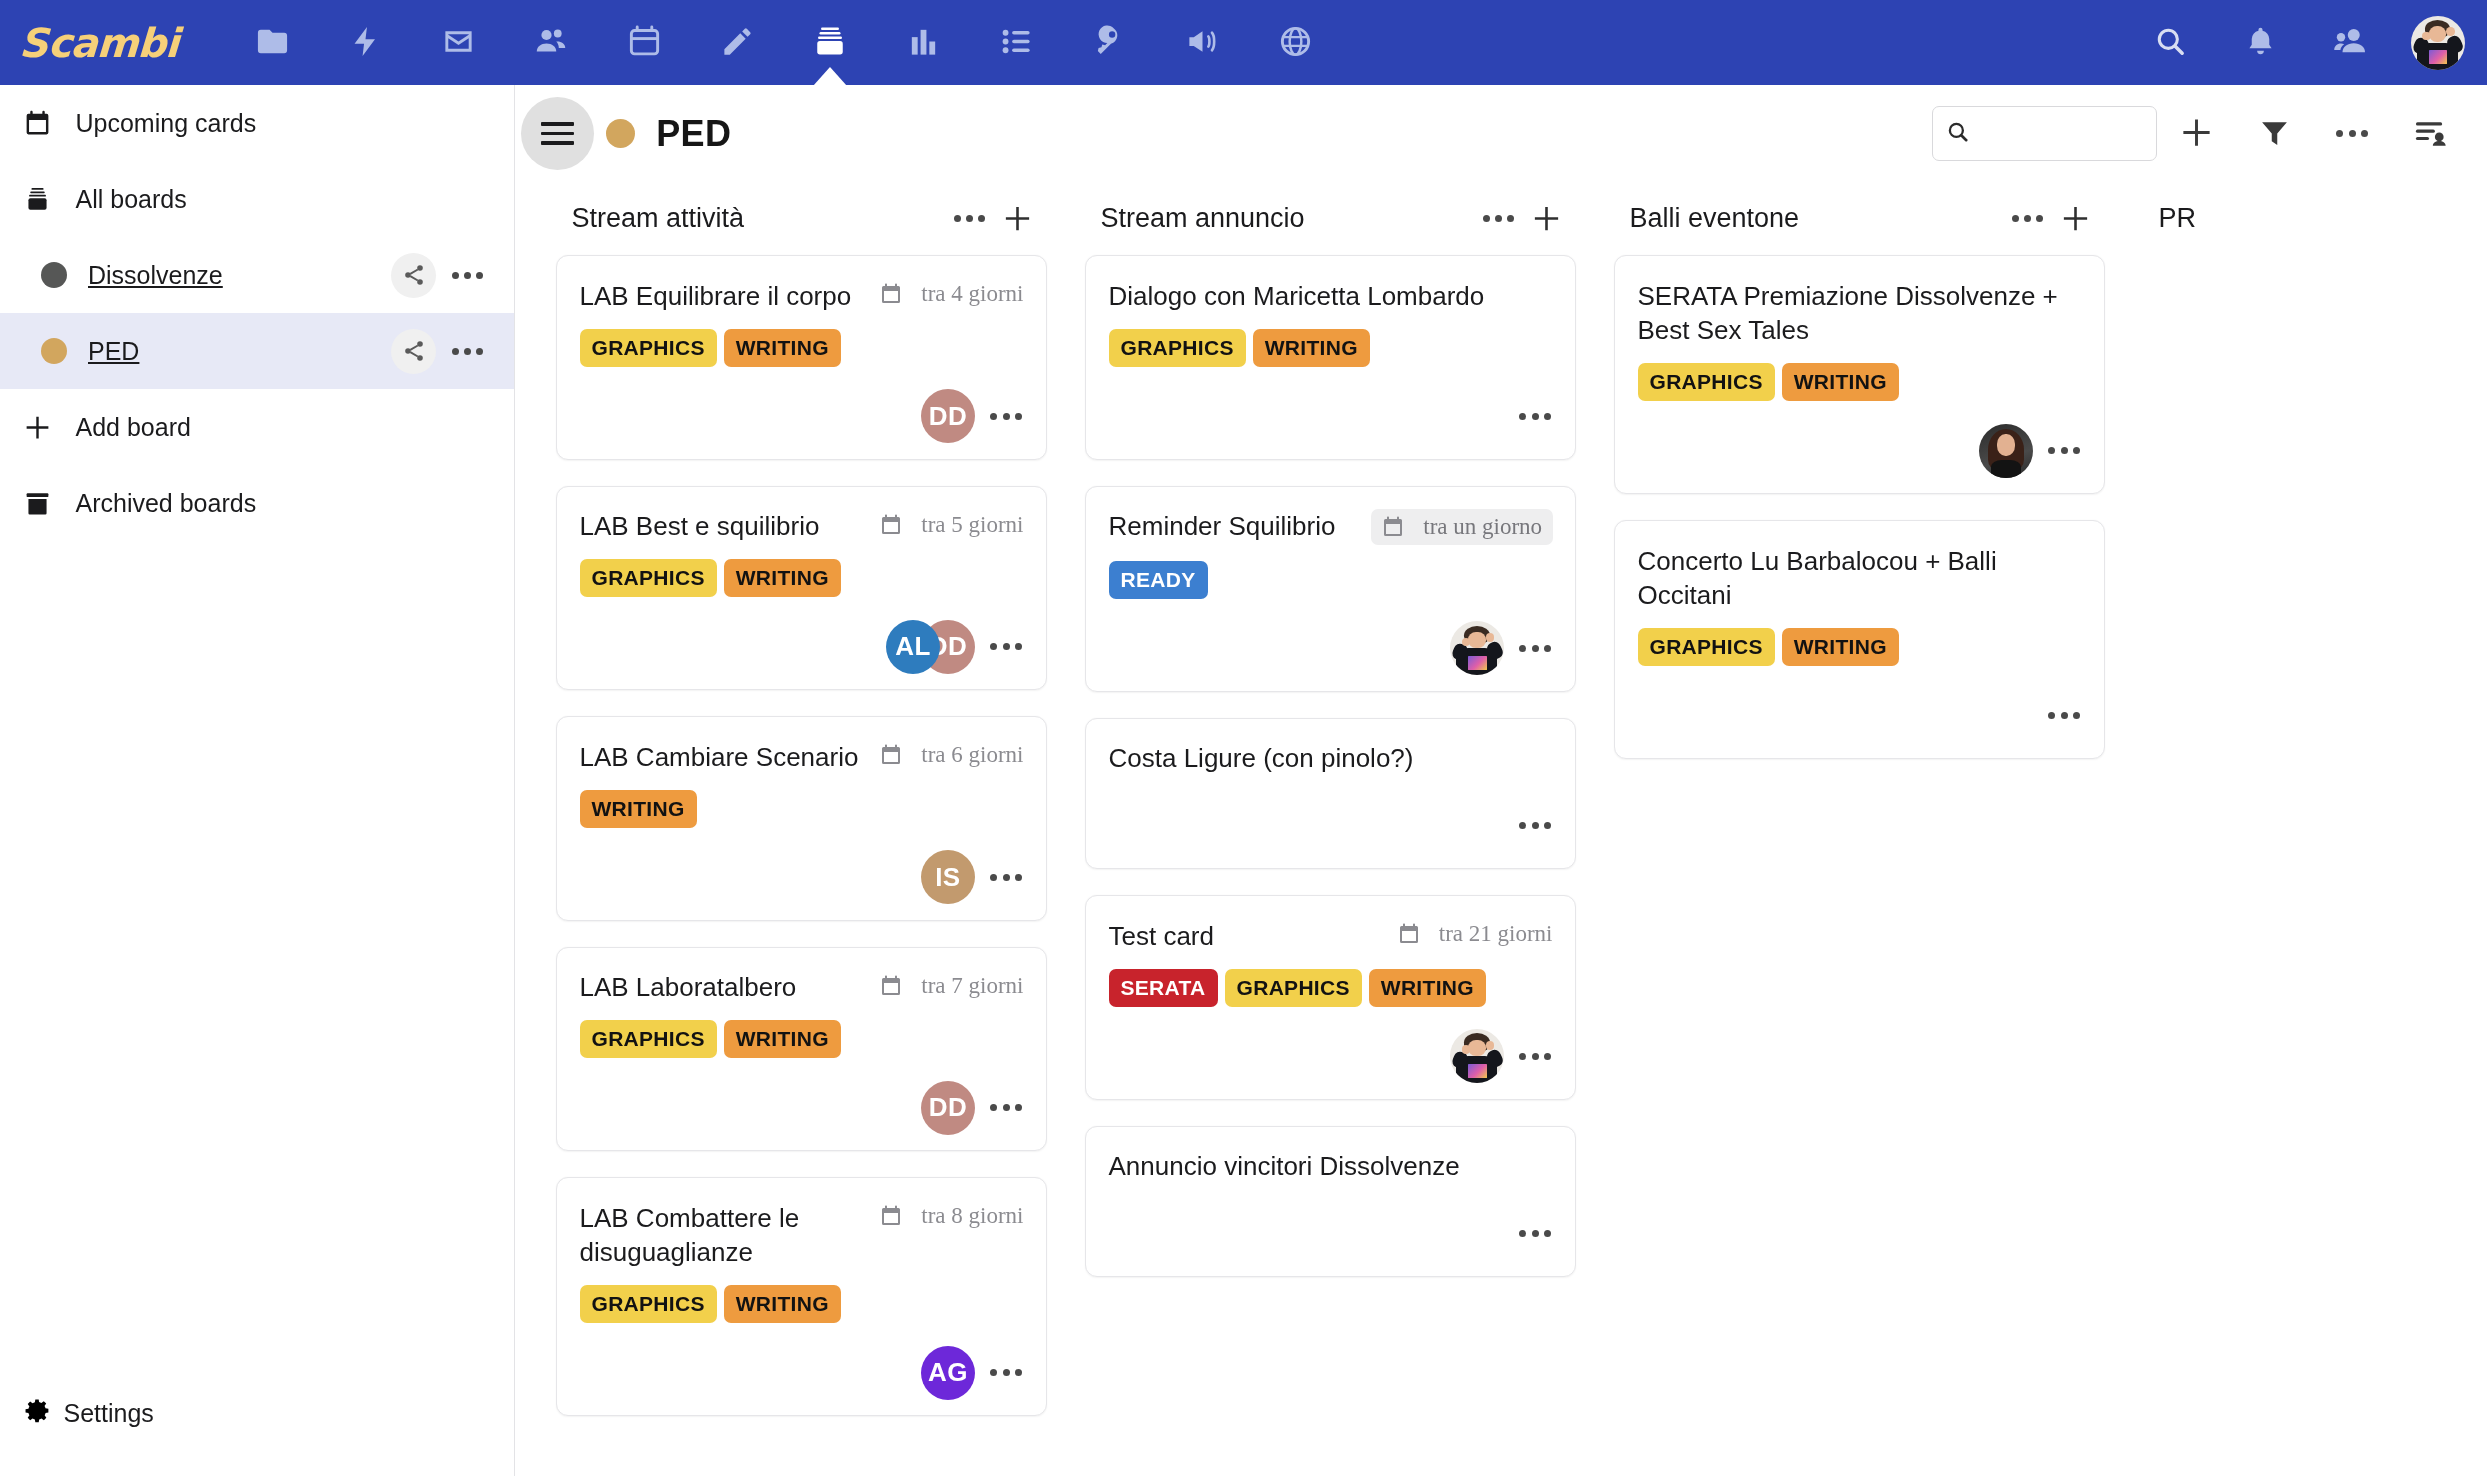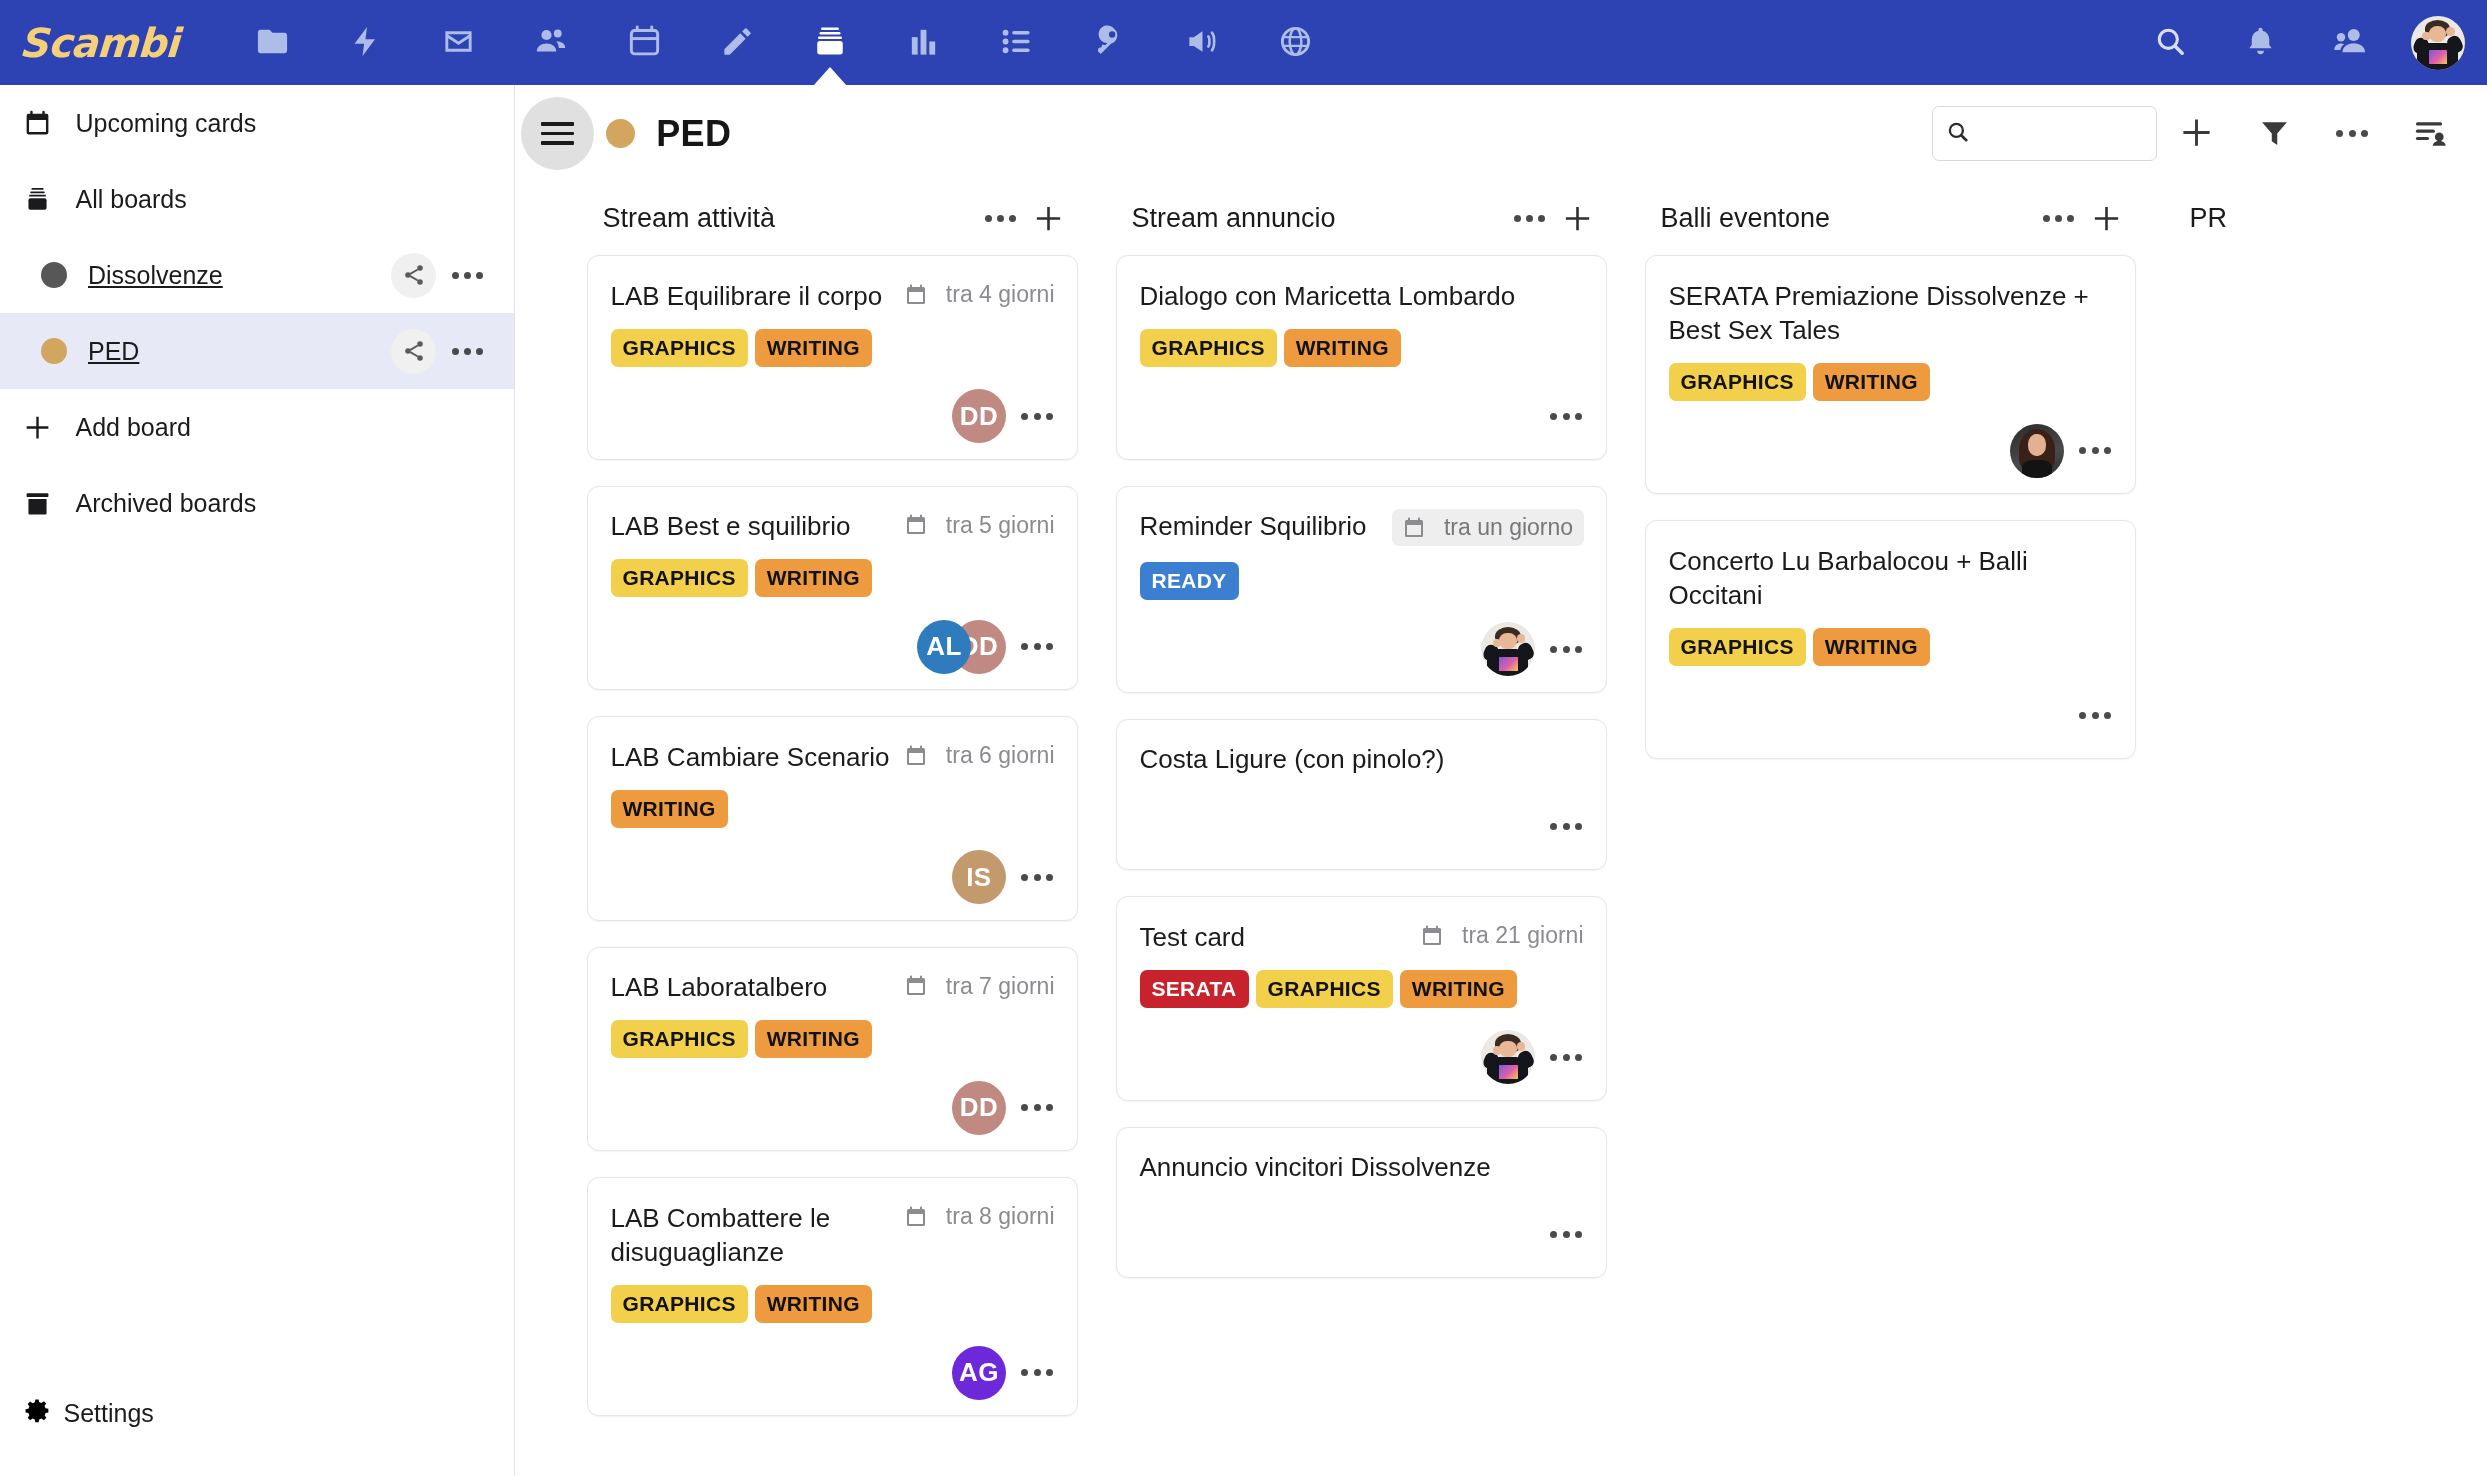--- a/index.html
+++ b/index.html
@@ -171,21 +171,21 @@
   }
   .tool-btn {
     width: 78px; height: 78px; display: flex; align-items: center;
     justify-content: center; cursor: pointer;
   }
   .tool-btn svg { fill: #3A3A3A; }
 
   
   .columns {
     display: flex; align-items: flex-start;
-    padding-left: 11px; height: 1295px; overflow: hidden; margin-left: 41px;
+    padding-left: 21px; height: 1295px; overflow: hidden;
   }
   .column { width: 529px; flex: 0 0 auto; padding: 0 19px; }
   .col-head {
     display: flex; align-items: center; height: 73px;
     padding: 0 5.2px 0 15.5px;
   }
   .col-title { font-size: 27px; color: #1B1B1D; }
   .col-head .col-actions {
     margin-left: auto; display: flex; align-items: center; gap: 8.6px;
   }
@@ -198,21 +198,21 @@
     padding: 22.5px 22.5px 15.5px 22.5px; margin-bottom: 26px;
     box-shadow: 0 0.9px 1.7px rgba(0,0,0,0.05);
     cursor: pointer; position: relative;
   }
   .card-top { display: flex; align-items: flex-start; gap: 12px; }
   .card-title {
     font-size: 26px; color: #1B1B1D; line-height: 1.33; flex: 1 1 auto;
   }
   .due {
     display: flex; align-items: center; gap: 18px; flex: 0 0 auto;
-    font-size: 23px; color: #8B8B90; white-space: nowrap; padding-top: 2.6px;
+    font-size: 23px; color: #8B8B90; white-space: nowrap; padding-top: 2.6px; font-family: Liberation Serif, serif;
   }
   .due.soon {
     background: #EEEEEF; border-radius: 7px; padding: 5.2px 10.4px; color: #77777C;
   }
   .due svg { fill: #8B8B90; flex: 0 0 auto; }
   .labels { display: flex; gap: 7px; margin-top: 15.5px; flex-wrap: wrap; }
   .label {
     border-radius: 7px; padding: 7px 12px;
     font-size: 21px; font-weight: 700; letter-spacing: 0.3px;
   }

